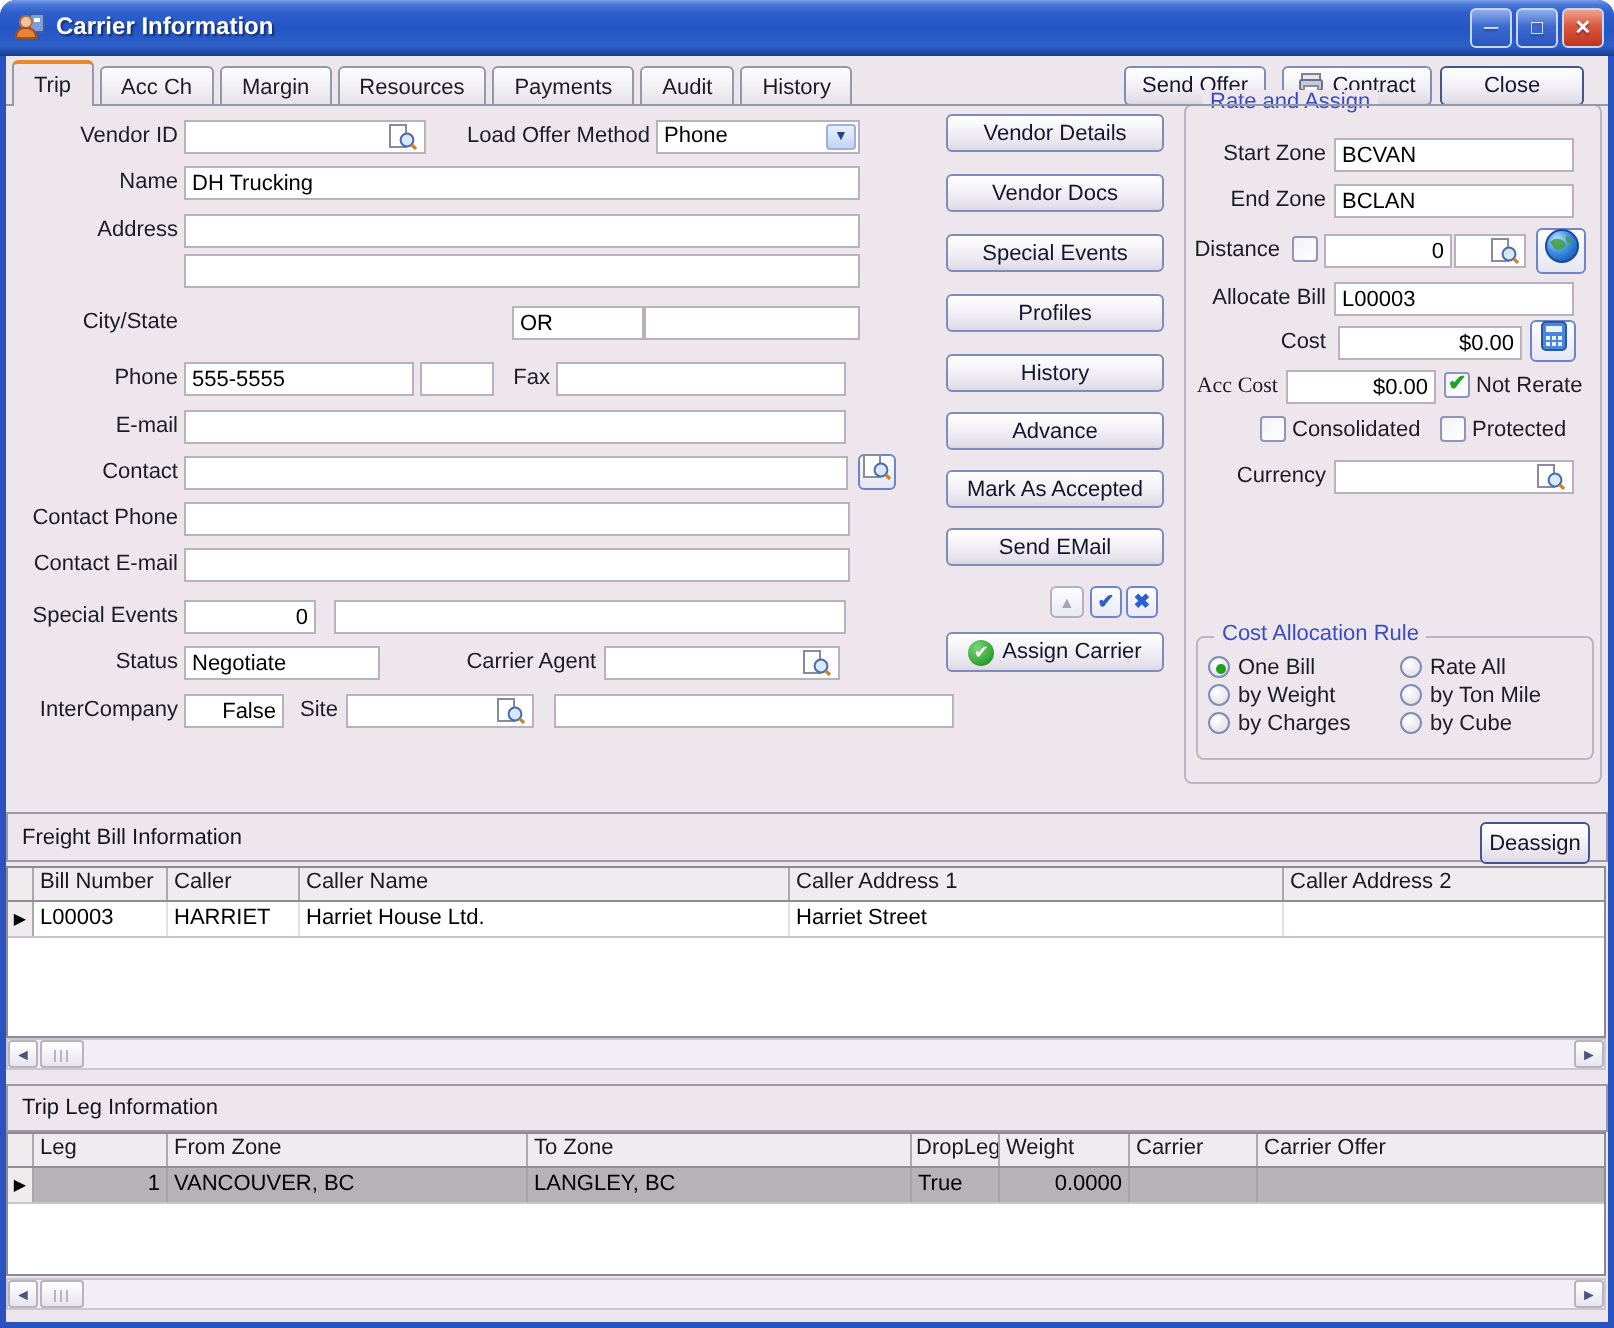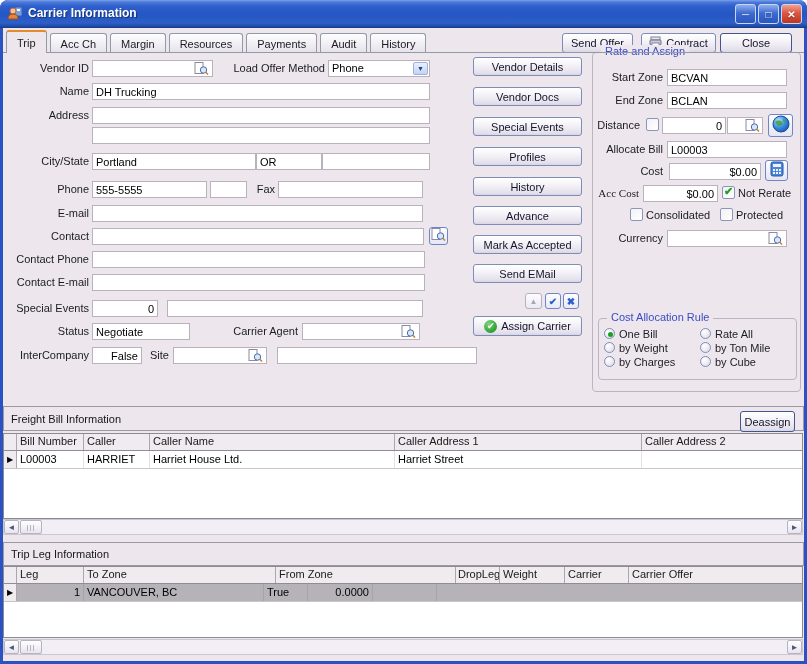--- a/index.html
+++ b/index.html
@@ -146,21 +146,20 @@
     </div>
 
     <span class="lbl" style="left:2px;top:57px;width:84px;">Name</span>
     <input class="fld" style="left: 89px; top: 55px; width: 338px;" value="DH Trucking">
 
     <span class="lbl" style="left:2px;top:81px;width:84px;">Address</span>
     <input class="fld" style="left: 89px; top: 79px; width: 338px;" value="">
     <input class="fld" style="left: 89px; top: 99px; width: 338px;" value="">
 
     <span class="lbl" style="left:2px;top:127px;width:84px;">City/State</span>
-    <input class="fld" style="left: 89px; top: 125px; width: 164px;" value="Portland">
     <input class="fld" style="left: 253px; top: 125px; width: 66px;" value="OR">
     <input class="fld" style="left: 319px; top: 125px; width: 108px;" value="">
 
     <span class="lbl" style="left:2px;top:155px;width:84px;">Phone</span>
     <input class="fld" style="left: 89px; top: 153px; width: 115px;" value="555-5555">
     <input class="fld" style="left: 207px; top: 153px; width: 37px;" value="">
     <span class="lbl" style="left:246px;top:155px;width:26px;">Fax</span>
     <input class="fld" style="left: 275px; top: 153px; width: 145px;" value="">
 
     <span class="lbl" style="left:2px;top:179px;width:84px;">E-mail</span>
@@ -380,31 +379,32 @@
     </div>
 
     <div class="section-hdr" style="left:0px;top:514px;width:801px;height:24px;">
       <span>Trip Leg Information</span>
     </div>
 
     <div class="grid" style="left:0px;top:538px;width:800px;height:72px;">
       <div class="g-hrow">
         <div class="g-sel"></div>
         <div class="g-hcell" style="width:67px;">Leg</div>
+        <div class="g-hcell" style="width:180px;">From Zone</div>
         <div class="g-hcell" style="width:192px;">To Zone</div>
-        <div class="g-hcell" style="width:180px;">From Zone</div>
         <div class="g-hcell" style="width:44px;padding:1px 2px;">DropLeg</div>
         <div class="g-hcell" style="width:65px;">Weight</div>
         <div class="g-hcell" style="width:64px;">Carrier</div>
         <div class="g-hcell last">Carrier Offer</div>
       </div>
       <div class="g-row selected">
         <div class="g-sel" style="background:#EFEBEF;">▶</div>
         <div class="g-cell num" style="width:67px;">1</div>
         <div class="g-cell" style="width:180px;">VANCOUVER, BC</div>
+        <div class="g-cell" style="width:192px;">LANGLEY, BC</div>
         <div class="g-cell" style="width:44px;">True</div>
         <div class="g-cell num" style="width:65px;">0.0000</div>
         <div class="g-cell" style="width:64px;"></div>
         <div class="g-cell last"></div>
       </div>
     </div>
 
     <div class="sbar" style="left:0px;top:611px;width:800px;">
       <span class="sbtn" style="left:0px;">
           <span>◄</span>

